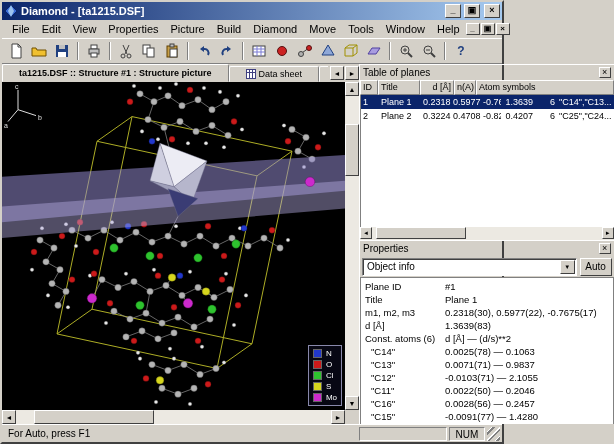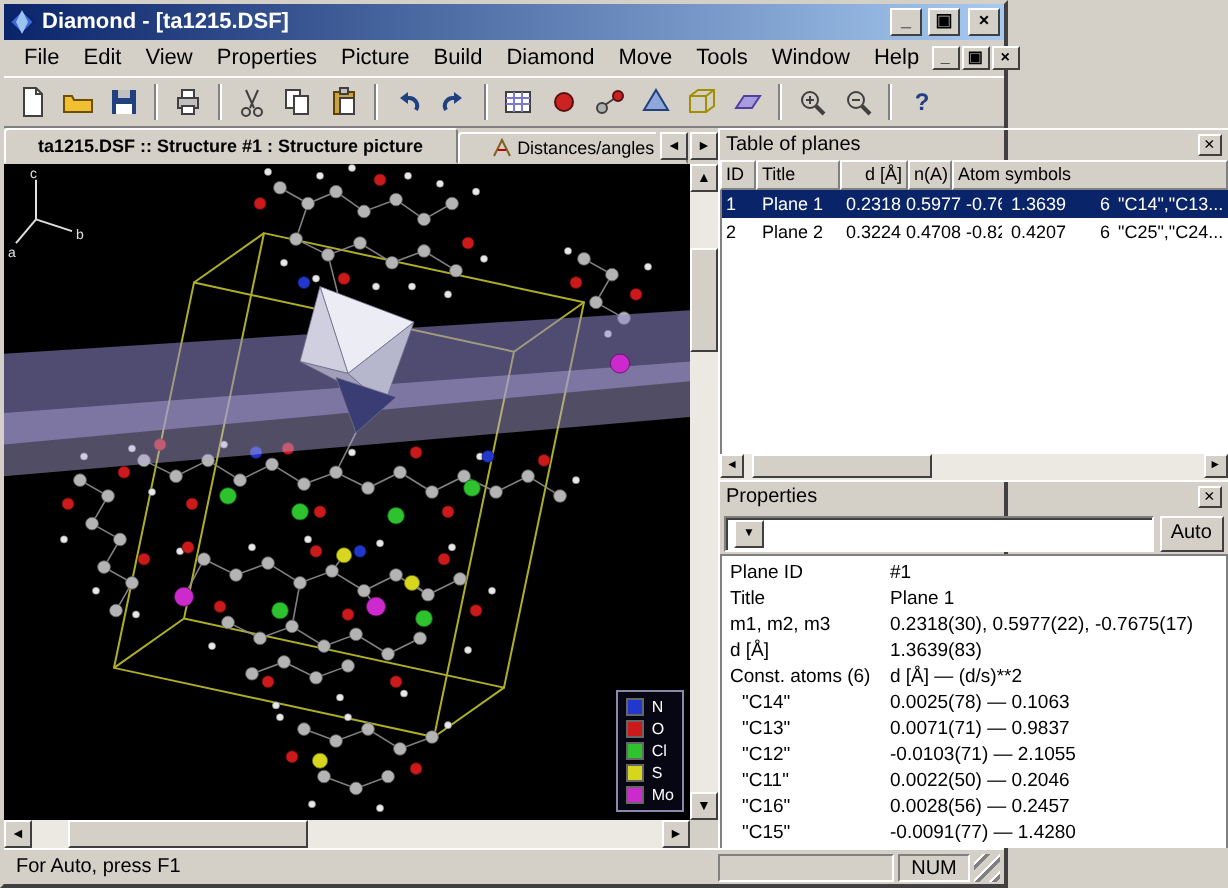--- a/index.html
+++ b/index.html
@@ -250,20 +250,27 @@
       </div>
   </div>
 
   <div class="content">
 
     <div class="left-pane">
 
       <div class="tabbar">
         <div class="tab active">
           <span>ta1215.DSF :: Structure #1 : Structure picture</span>
+        </div>
+        <div class="tab">
+          <svg width="10" height="10">
+              <rect x="0.5" y="0.5" width="9" height="9" fill="#fff" stroke="#404080"></rect>
+              <path d="M0.5 3.5h9M3.5 0.5v9M6.5 0.5v9" stroke="#404080" fill="none"></path>
+            </svg>
+          <span>Data sheet</span>
         </div>
         <div class="tab">
           <svg width="10" height="10">
               <path d="M1 9 5 1l4 8" fill="none" stroke="#806020"></path>
               <path d="M3 6h4" stroke="#c00000"></path>
             </svg>
           <span>Distances/angles</span>
         </div>
 
         <div class="tab-scroll">
@@ -581,20 +588,21 @@
         </div>
       </div>
 
       <div class="props-panel">
         <div class="panel-header">
           <span class="panel-title">Properties</span>
           <div class="panel-close">×</div>
         </div>
         <div class="props-toolbar">
           <div class="combo">
+            <span class="combo-label">Object info</span>
             <div class="combo-btn"><span>▼</span></div>
           </div>
           <div class="auto-btn">Auto</div>
         </div>
         <div class="props-body">
           <div class="prow">
               <span class="plabel">Plane ID</span>
               <span class="pvalue">#1</span>
             </div>
           <div class="prow">

